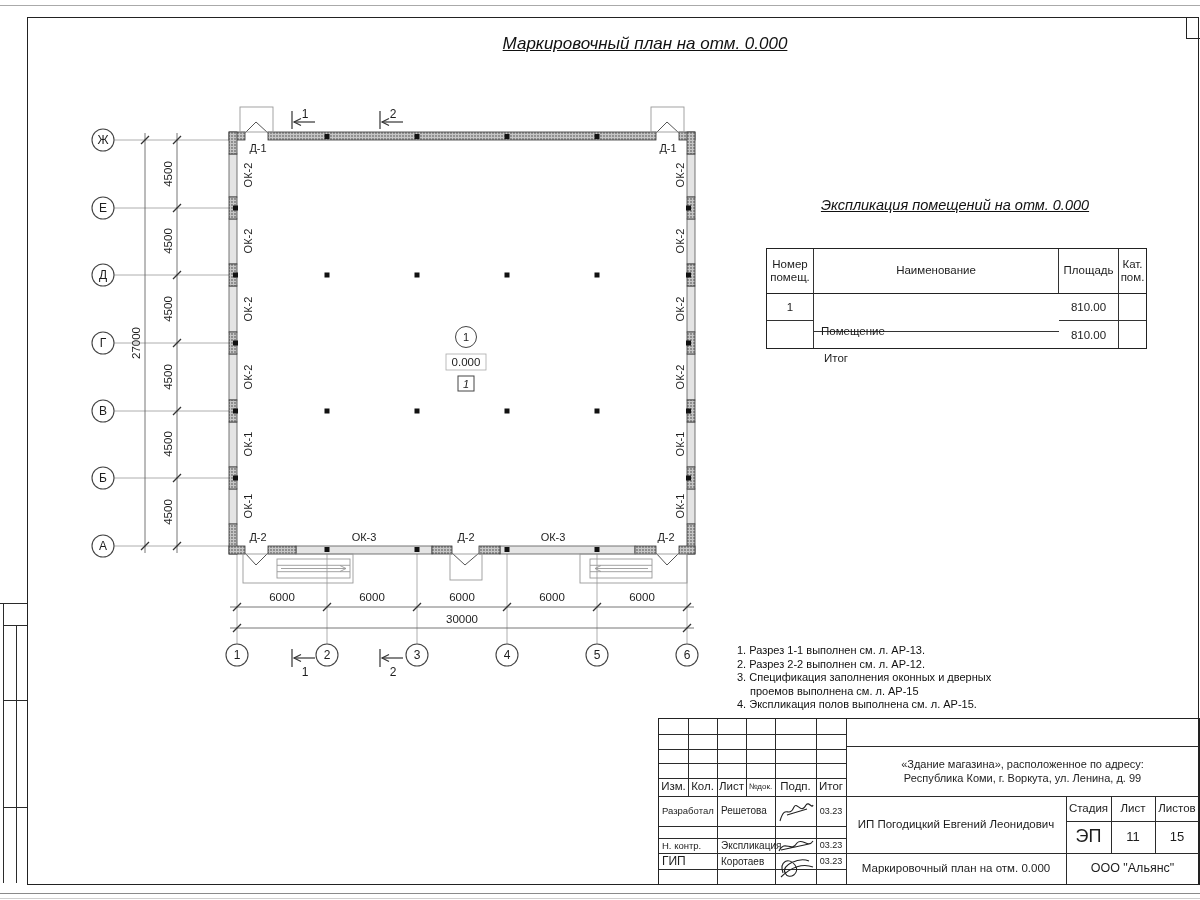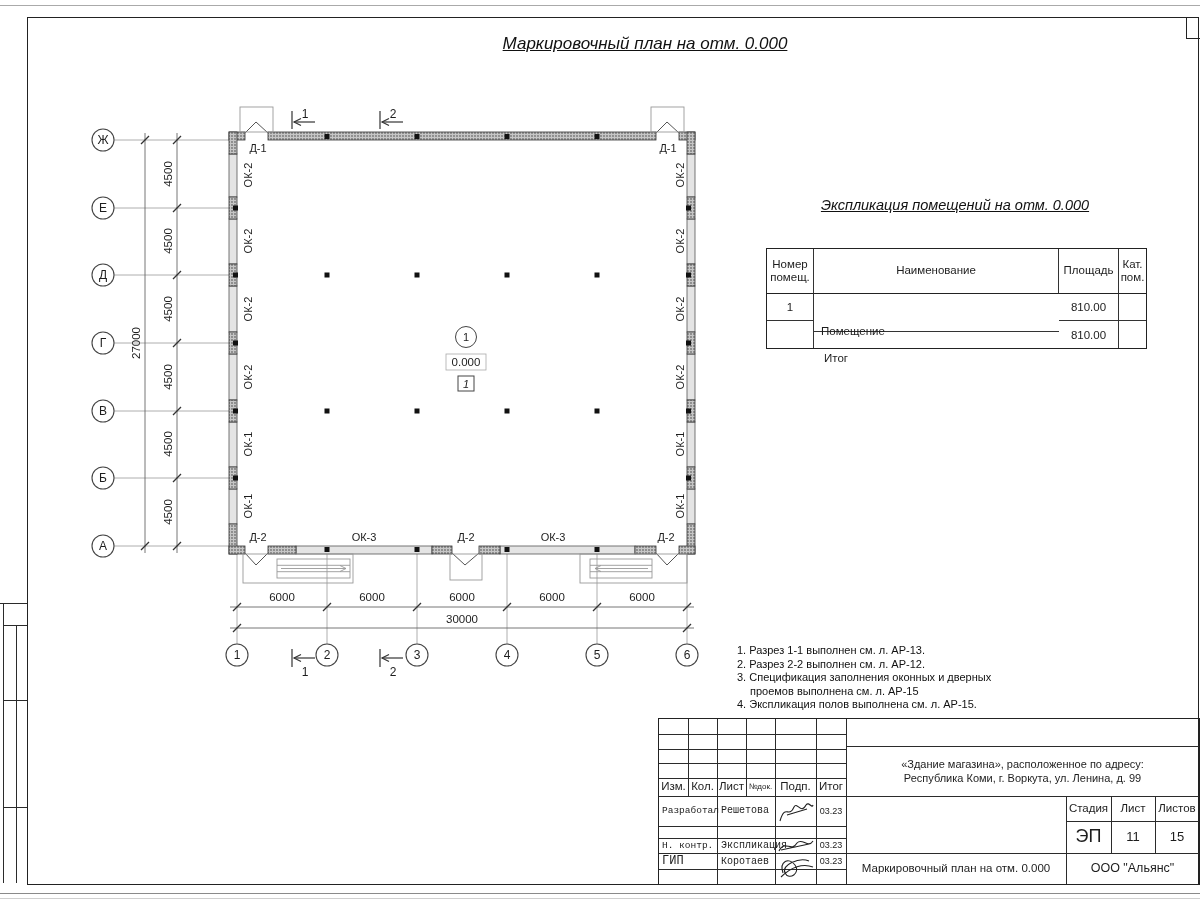--- a/index.html
+++ b/index.html
@@ -24,21 +24,21 @@
   .spec > div:nth-child(n+9){border-bottom:none;}
   .spec > div.hdr{border-bottom:1.6px solid #222;line-height:1.15;}
   .spec > div.lft{justify-content:flex-start;padding-left:7px;text-align:right;margin-top:37px;}
   
   .notes{position:absolute;left:737px;top:644px;font-size:11px;line-height:13.5px;color:#111;}
   .notes .cont{padding-left:13px;}
   
   .tb{position:absolute;left:658px;top:718px;width:540px;height:165px;border:1.7px solid #222;}
   .tb .cell{position:absolute;display:flex;align-items:center;justify-content:center;
             font-size:11.5px;text-align:center;line-height:1.2;}
-  .tb .cell.l{justify-content:flex-start;padding-left:3px;text-align:left;font-family:Liberation Mono, monospace;}
+  .tb .cell.l{justify-content:flex-start;padding-left:3px;text-align:left;}
   .sig{position:absolute;}
   svg text{font-family:"Liberation Sans",sans-serif;fill:#1d1d1d;}
 </style>
 </head>
 <body>
 
 <div class="hl" style="left:0;top:5px;width:1200px;background:#aaa"></div>
 <div class="hl" style="left:0;top:893px;width:1200px;background:#8a8a8a"></div>
 <div class="hl" style="left:0;top:898px;width:1200px;background:#cfcfcf"></div>
 <div class="frame"></div>
@@ -363,20 +363,21 @@
   </svg>
   <svg class="sig" style="left:116px;top:118px" width="42" height="44" viewBox="0 0 42 44">
     <path d="M4,14 C10,2 16,16 22,6 C27,0 33,12 38,4 M6,13 L34,7" stroke="#222" stroke-width="1.1" fill="none"></path>
     <path d="M8,36 C4,24 14,20 20,28 C26,36 14,44 10,36 C6,28 24,20 34,24 M6,40 C16,30 28,26 38,30" stroke="#222" stroke-width="1.1" fill="none"></path>
   </svg>
 
   <div class="abs" style="left:187px;top:27px;width:353px;height:50px;display:flex;flex-direction:column;align-items:center;justify-content:center;font-size:11px;line-height:14px;text-align:center">
     <div>«Здание магазина», расположенное по адресу:</div>
     <div>Республика Коми, г. Воркута, ул. Ленина, д. 99</div>
   </div>
+  <div class="cell" style="left:187px;top:77px;width:220px;height:57px">ИП Погодицкий Евгений Леонидович</div>
   <div class="cell" style="left:407px;top:77px;width:45px;height:25px">Стадия</div>
   <div class="cell" style="left:452px;top:77px;width:44px;height:25px">Лист</div>
   <div class="cell" style="left:496px;top:77px;width:44px;height:25px">Листов</div>
   <div class="cell" style="left:407px;top:102px;width:45px;height:32px;font-size:18px">ЭП</div>
   <div class="cell" style="left:452px;top:102px;width:44px;height:32px;font-size:13px">11</div>
   <div class="cell" style="left:496px;top:102px;width:44px;height:32px;font-size:13px">15</div>
   <div class="cell" style="left:187px;top:134px;width:220px;height:31px">Маркировочный план на отм. 0.000</div>
   <div class="cell" style="left:407px;top:134px;width:133px;height:31px;font-size:12.5px">ООО "Альянс"</div>
 </div>
 

